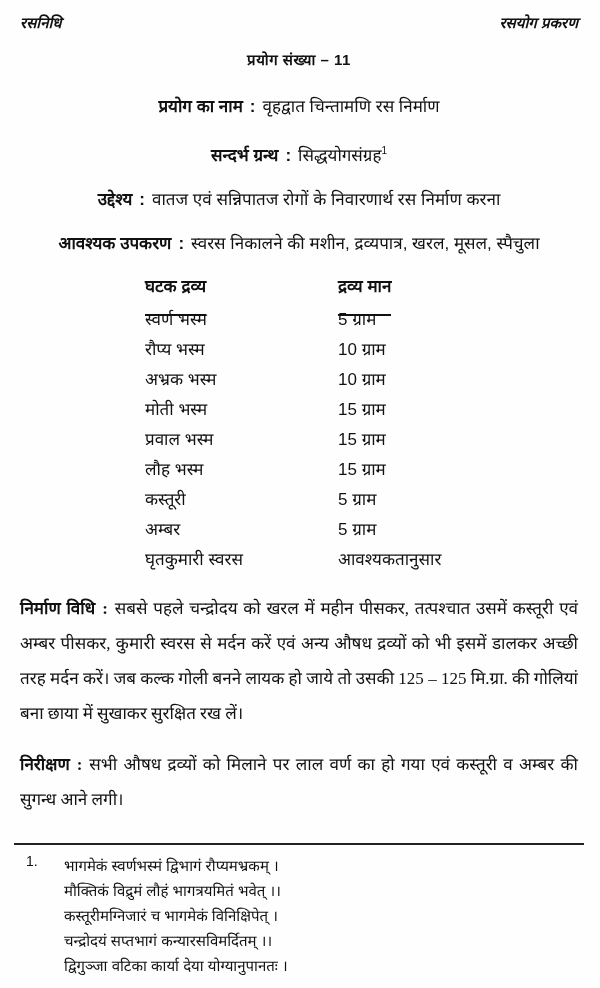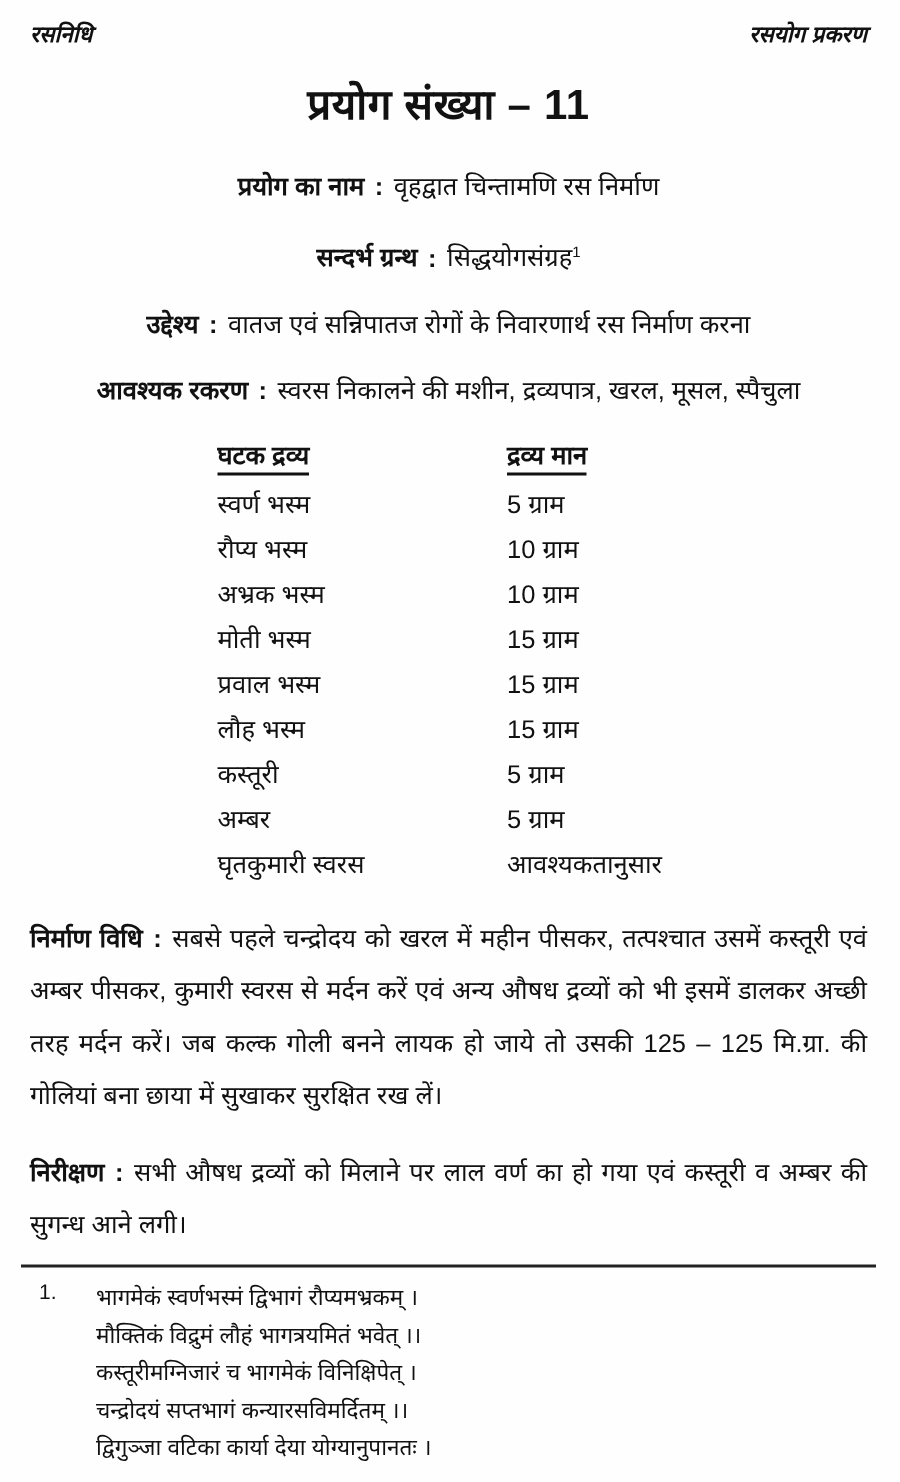--- a/index.html
+++ b/index.html
@@ -5,30 +5,30 @@
   html,body{margin:0;padding:0;background:#e8e8e4;}
   .page{
     width:600px;height:988px;box-sizing:border-box;
     margin:0 auto;background:#fefefe;color:#111;
     font-family:"Liberation Sans","DejaVu Sans",sans-serif;
     padding:12px 22px 10px 20px;
     display:flex;flex-direction:column;overflow:hidden;
   }
   .hdr{display:flex;justify-content:space-between;align-items:flex-start;}
   .hdr span{font-style:italic;font-weight:bold;font-size:15px;}
-  .title{text-align:center;font-size:28px;font-weight:bold;margin:17px 0 6px 0;letter-spacing:.5px;}
+  .title{text-align:center;font-size:15px;font-weight:bold;margin:17px 0 6px 0;letter-spacing:.5px;}
   .field{font-size:17px;margin:20px 0 0 0;line-height:24px;text-align:center;}
   .flabel,.plabel{font-weight:bold;}
   .fsep,.psep{font-weight:bold;padding:0 7px;}
   .field sup{font-size:10px;}
   .ing-table{margin:16px 0 0 125px;font-size:17px;}
   .trow{display:grid;grid-template-columns:193px auto;line-height:30px;}
   .trow.head{font-weight:bold;margin-bottom:3px;}
-  .trow.head .cell span{border-bottom:2px solid #111;padding-bottom:2px;}
-  .para{font-size:17px;line-height:35px;text-align:justify;margin:16px 0 0 0;}
+  .trow.head .cell span{border-bottom:2px solid #111;padding-bottom:18px;}
+  .para{font-size:17px;line-height:35px;text-align:justify;margin:16px 0 0 0;font-family:Liberation Serif, serif;}
   .fnblock{margin-top:auto;}
   .fnrule{border:0;border-top:2px solid #222;margin:0 0 8px -6px;width:570px;}
   .fnrow{display:flex;font-size:15px;}
   .fnnum{width:38px;flex:none;padding-left:6px;font-size:14px;}
   .fnlines div{line-height:25px;}
 </style>
 </head>
 <body>
 
 <div class="page">
@@ -46,21 +46,21 @@
 
   <div class="field">
     <span class="flabel">सन्दर्भ ग्रन्थ</span><span class="fsep">:</span><span>सिद्धयोगसंग्रह</span><sup>1</sup>
   </div>
 
   <div class="field">
     <span class="flabel">उद्देश्य</span><span class="fsep">:</span><span>वातज एवं सन्निपातज रोगों के निवारणार्थ रस निर्माण करना</span>
   </div>
 
   <div class="field">
-    <span class="flabel">आवश्यक रकरण</span><span class="fsep">:</span><span>स्वरस निकालने की मशीन, द्रव्यपात्र, खरल, मूसल, स्पैचुला</span>
+    <span class="flabel">आवश्यक उपकरण</span><span class="fsep">:</span><span>स्वरस निकालने की मशीन, द्रव्यपात्र, खरल, मूसल, स्पैचुला</span>
   </div>
 
   <div class="ing-table">
     <div class="trow head">
       <div class="cell"><span>घटक द्रव्य</span></div>
       <div class="cell"><span>द्रव्य मान</span></div>
     </div>
     <div class="trow">
         <div>स्वर्ण भस्म</div>
         <div>5 ग्राम</div>

